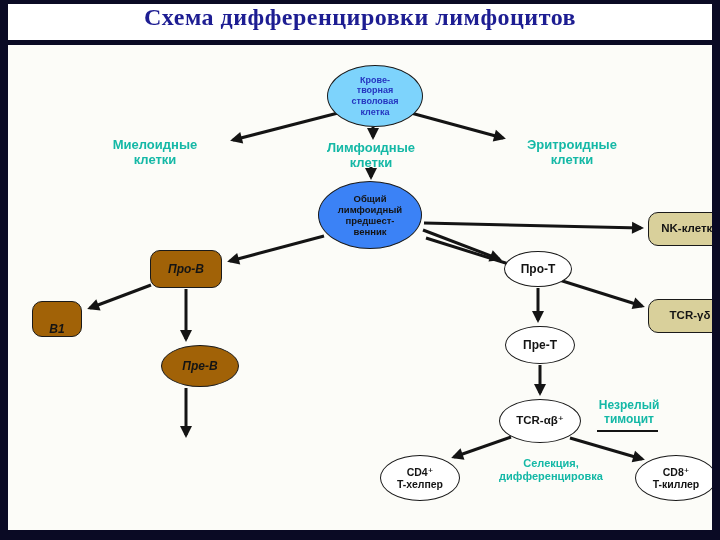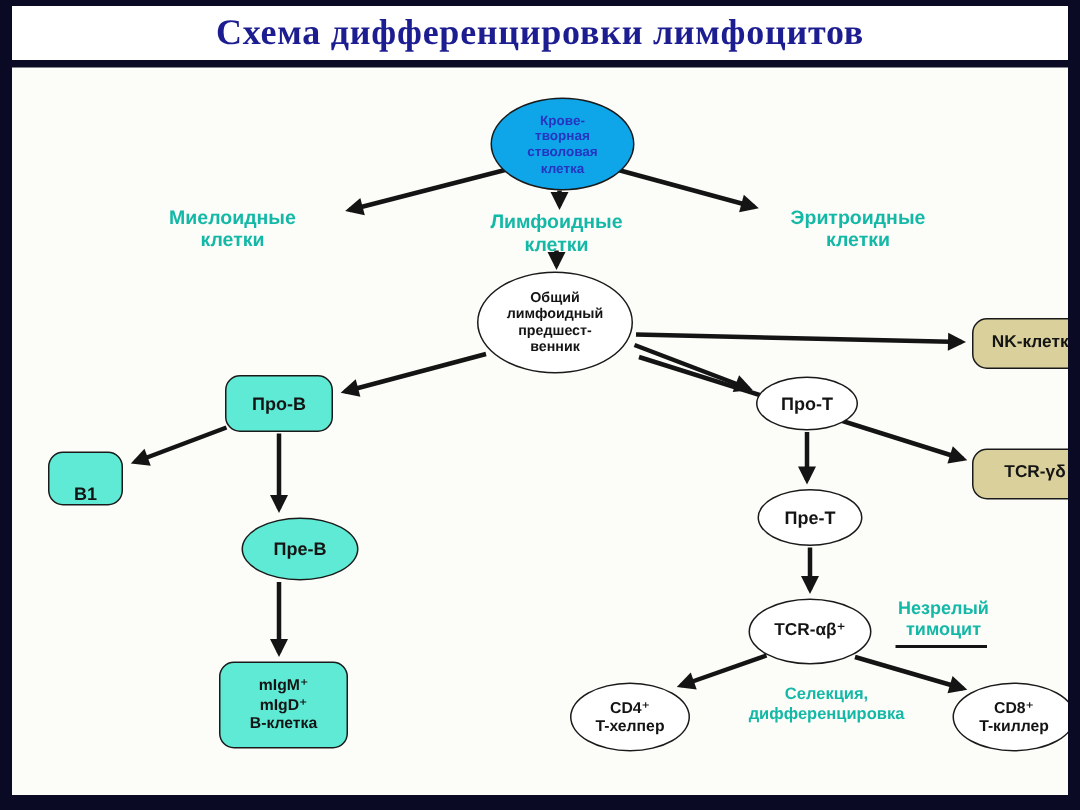--- a/index.html
+++ b/index.html
@@ -3,21 +3,21 @@
 <meta charset="utf-8">
 <style>
   html,body{margin:0;padding:0;background:#0a0a24;}
   .frame{
     position:relative;width:720px;height:540px;margin:0 auto;
     background:#0a0a24;overflow:hidden;
     font-family:"Liberation Sans","DejaVu Sans",sans-serif;
   }
   .title-strip{
     position:absolute;left:8px;top:4px;width:704px;height:36px;
-    background:#ffffff;display:flex;align-items:center;justify-content:center;
+    background:#ffffff;display:flex;align-items:flex-start;justify-content:center;
     z-index:5;
   }
   .title{
     font-family:"Liberation Serif","DejaVu Serif",serif;
     font-weight:bold;font-size:24px;color:#1d1d92;letter-spacing:.5px;
     white-space:nowrap;
   }
   .paper{
     position:absolute;left:8px;top:45px;width:704px;height:485px;
     background:#fcfcf8;z-index:1;
@@ -28,23 +28,23 @@
     color:#14b8a6;white-space:pre-line;line-height:1.18;
   }
   .branch{font-size:13px;}
   .node{
     position:absolute;z-index:20;display:flex;align-items:center;justify-content:center;
     text-align:center;border:1.6px solid #1a1a1a;box-sizing:border-box;
     font-weight:bold;color:#141414;
   }
   .ellipse{border-radius:50%;}
   .rrect{border-radius:10px;}
-  .pink{background:#0ea5e9;color:#2535c0;align-items:center;}
-  .white{background:#ffffff;}
-  .yellow{background:#5eead4;}
+  .pink{background:#7dd3fc;color:#2535c0;align-items:center;}
+  .white{background:#3b82f6;}
+  .yellow{background:#a16207;font-style:italic;}
   .cream{background:#ffffff;}
   .tan{background:#d9d09b;}
   .lbl{white-space:pre-line;line-height:1.18;}
   .fs9{font-size:9px;}
   .fs95{font-size:9.5px;}
   .fs105{font-size:10.5px;}
   .fs115{font-size:11.5px;}
   .fs12{font-size:12px;}
   
   .bd{position:absolute;background:#0a0a24;z-index:50;}
@@ -141,25 +141,20 @@
   </div>
 
   <div class="node ellipse cream" style="left:505px;top:326px;width:70px;height:38px;">
     <span class="lbl fs12">Пре-T</span>
   </div>
 
   <div class="node ellipse cream" style="left:499px;top:399px;width:82px;height:44px;">
     <span class="lbl fs115">TCR-αβ⁺</span>
   </div>
 
-  <div class="node rrect yellow" style="left:146px;top:441px;width:86px;height:58px;">
-    <span class="lbl fs105">mIgM⁺
-mIgD⁺
-B-клетка</span>
-  </div>
 
   <div class="node ellipse cream" style="left:380px;top:455px;width:80px;height:46px;">
     <span class="lbl fs105">CD4⁺
 T-хелпер</span>
   </div>
 
   <div class="node ellipse cream" style="left:635px;top:455px;width:82px;height:46px;">
     <span class="lbl fs105">CD8⁺
 T-киллер</span>
   </div>

